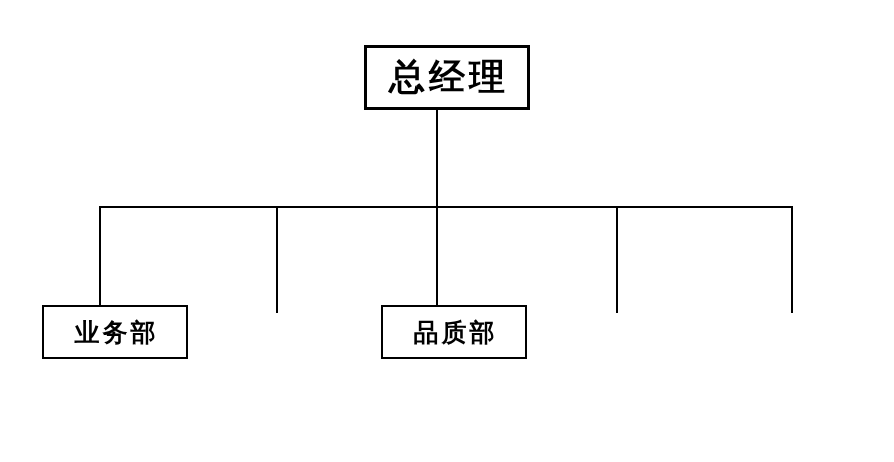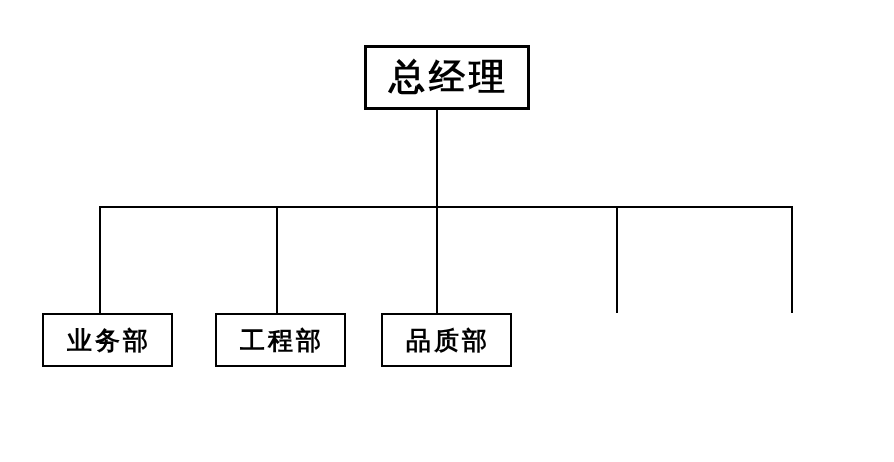--- a/index.html
+++ b/index.html
@@ -34,22 +34,22 @@
     font-size: 36px;
     font-weight: bold;
     font-family: "Liberation Sans", "DejaVu Sans", sans-serif;
   }
   .root-node .label {
     letter-spacing: 4px;
     padding-left: 4px; 
     white-space: nowrap;
   }
   .dept-node {
-    top: 313px;
-    width: 131px;
+    top: 305px;
+    width: 146px;
     height: 54px;
     border: 2px solid #000000;
     font-size: 25px;
     font-weight: bold;
     font-family: "Liberation Serif", "DejaVu Serif", serif;
   }
   .dept-node .label {
     letter-spacing: 3px;
     padding-left: 3px; 
     white-space: nowrap;
@@ -100,23 +100,20 @@
   <div class="line drop drop-1"></div>
   <div class="line drop drop-2"></div>
   <div class="line drop drop-3"></div>
   <div class="line drop drop-4"></div>
   <div class="line drop drop-5"></div>
 
   <div class="node dept-node dept-1">
     <span class="label">业务部</span>
   </div>
 
-  <div class="node dept-node dept-2">
-    <span class="label">工程部</span>
-  </div>
 
   <div class="node dept-node dept-3">
     <span class="label">品质部</span>
   </div>
 
 
 
 </div>
 
 </body></html>

